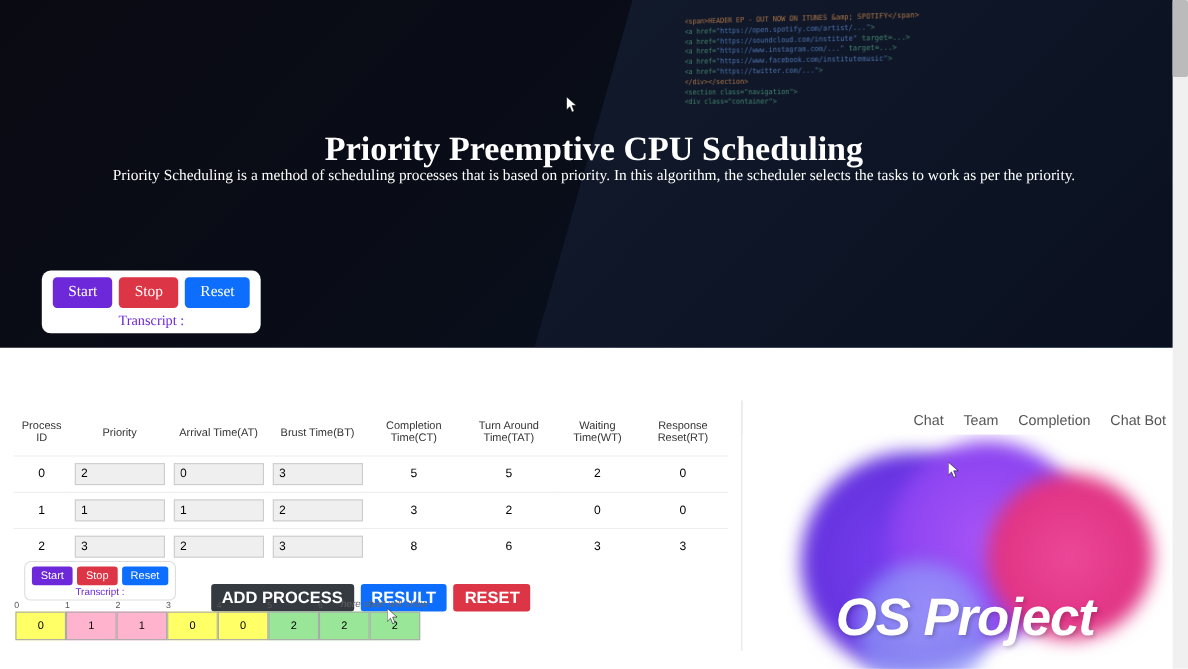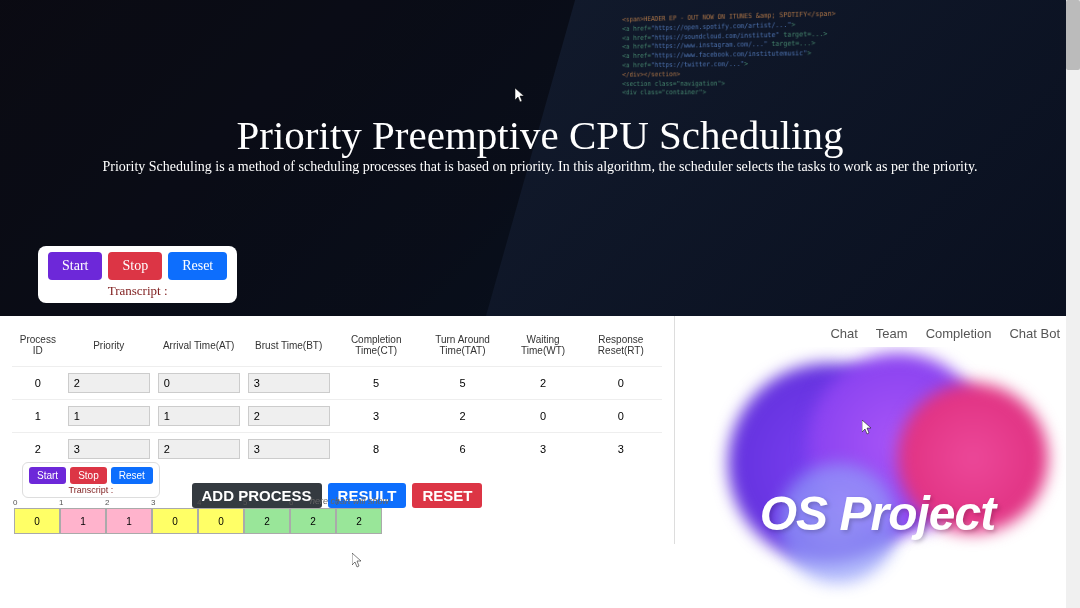--- a/index.html
+++ b/index.html
@@ -5,32 +5,32 @@
     * { margin: 0; padding: 0; box-sizing: border-box; }
     body { font-family: Georgia, 'Times New Roman', serif; width: 1080px; height: 608px; overflow: hidden; position: relative; }
     
     .hero { height: 316px; background: linear-gradient(rgba(0,0,0,0.6), rgba(0,0,0,0.6)), linear-gradient(135deg, #1a1a2e 0%, #16213e 50%, #0f3460 100%); color: white; position: relative; display: flex; flex-direction: column; align-items: center; justify-content: center; padding: 20px; }
     .hero::before { content: ''; position: absolute; right: 0; top: 0; width: 55%; height: 100%; background: linear-gradient(135deg, rgba(20,30,50,0.8), rgba(10,15,30,0.9)); clip-path: polygon(15% 0, 100% 0, 100% 100%, 0 100%); }
     .code-bg { position: absolute; right: 30px; top: 10px; width: 450px; height: 180px; font-family: monospace; font-size: 7px; color: rgba(100,200,150,0.6); line-height: 1.4; overflow: hidden; transform: perspective(800px) rotateY(-15deg); }
     .code-bg div { white-space: nowrap; }
     .code-bg .orange { color: rgba(230,150,80,0.7); }
     .code-bg .blue { color: rgba(100,150,230,0.7); }
     
-    .hero h1 { font-size: 41px; font-weight: normal; color: #fff; z-index: 1; margin-top: -30px; }
+    .hero h1 { font-size: 31px; font-weight: bold; color: #fff; z-index: 1; margin-top: -30px; }
     .hero p { font-size: 14px; z-index: 1; text-align: center; max-width: 900px; }
     
     .control-panel { position: absolute; left: 38px; top: 246px; background: #fff; border-radius: 8px; padding: 6px 10px 4px; z-index: 2; }
     .control-panel .btns { display: flex; gap: 6px; justify-content: center; }
     .btn { padding: 6px 14px; border: none; border-radius: 4px; color: #fff; font-size: 14px; cursor: pointer; font-family: inherit; }
     .btn-green { background: #6d28d9; }
     .btn-red { background: #dc3545; }
     .btn-blue { background: #0d6efd; }
-    .transcript { font-size: 13px; text-align: center; margin-top: 3px; color: #7f1d1d; }
-    
-    .lower { display: flex; height: 228px; }
+    .transcript { font-size: 13px; text-align: center; margin-top: 3px; color: #6d28d9; }
+    
+    .lower { display: flex; height: 228px; margin-top: 48px; }
     .left-panel { width: 674px; background: #fff; font-family: Arial, sans-serif; font-size: 11px; padding: 8px 12px 0; position: relative; }
     
     table { width: 100%; border-collapse: collapse; }
     th { font-weight: normal; font-size: 10px; text-align: center; padding: 10px 4px; color: #333; }
     td { text-align: center; padding: 6px 4px; font-size: 11px; border-top: 1px solid #eee; }
     td input { width: 82px; padding: 3px 5px; border: 1px solid #ccc; background: #efefef; font-size: 11px; text-align: left; }
     
     .action-btns { display: flex; justify-content: center; gap: 6px; margin-top: 18px; }
     .btn-sm { padding: 4px 10px; border: none; border-radius: 3px; color: #fff; font-size: 15px; cursor: pointer; font-weight: bold; text-align: center; }
     .btn-dark { background: #343a40; }

